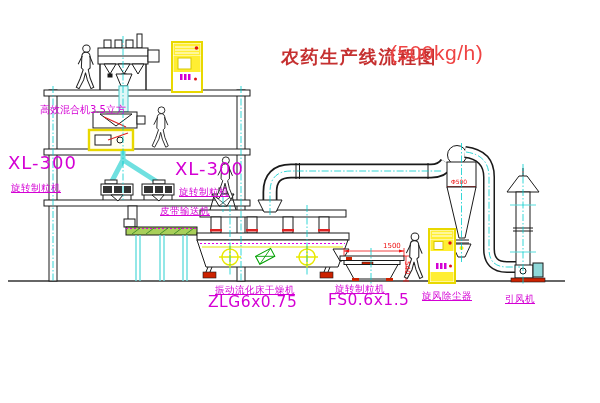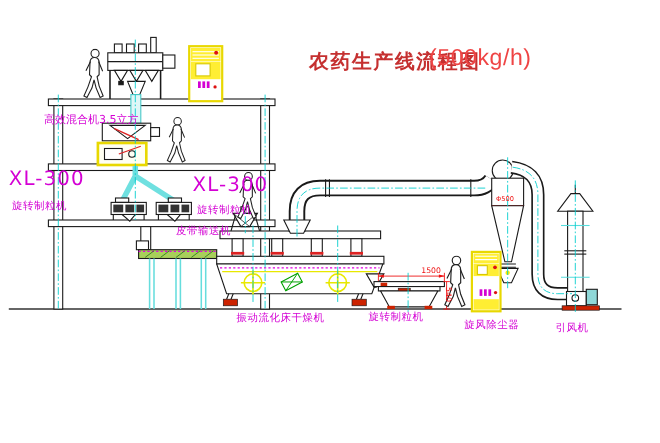--- a/index.html
+++ b/index.html
@@ -1,21 +1,21 @@
 <!DOCTYPE html>
 <html><head>
 <meta charset="utf-8">
 <style>
   html,body{margin:0;padding:0;}
   #canvas{position:relative;width:600px;height:403px;background:#ffffff;overflow:hidden;
           font-family:"DejaVu Sans",sans-serif;}
   #canvas svg{position:absolute;left:0;top:0;}
   .lbl{position:absolute;white-space:nowrap;line-height:1;}
   .magenta{color:#d400d4;}
-  .sm{font-size:9.5px;letter-spacing:0.5px;}
+  .sm{font-size:9.5px;letter-spacing:0.5px;text-decoration:underline;}
   .xs{font-size:10px;}
   .model-big{font-size:18px;letter-spacing:1px;}
   .model-md{font-size:15.5px;letter-spacing:0.5px;}
   .title-main{font-size:18px;font-weight:bold;letter-spacing:1.5px;color:#c53030;}
   .title-cap{font-size:21px;font-family:Liberation Sans, sans-serif;color:#ef4444;letter-spacing:0.5px;}
   .dim{font-size:7px;color:#ee1111;}
   .dim-v{transform:rotate(90deg);transform-origin:left top;}
   .cyc-dim{font-size:6px;color:#ee1111;}
 </style>
 </head>
@@ -277,22 +277,24 @@
 
 <div class="lbl magenta model-big" style="left:8px;top:154px;">XL-300</div>
 <div class="lbl magenta sm" style="left:11px;top:183px;">旋转制粒机</div>
 
 <div class="lbl magenta model-big" style="left:175px;top:160px;">XL-300</div>
 <div class="lbl magenta sm" style="left:179px;top:187px;">旋转制粒机</div>
 
 <div class="lbl magenta sm" style="left:160px;top:206px;">皮带输送机</div>
 
 <div class="lbl magenta sm" style="left:215px;top:285px;">振动流化床干燥机</div>
+<div class="lbl magenta model-md" style="left:208px;top:295px;">ZLG6x0.75</div>
 
 <div class="lbl magenta sm" style="left:335px;top:284px;">旋转制粒机</div>
+<div class="lbl magenta model-md" style="left:328px;top:293px;">FS0.6x1.5</div>
 
 <div class="lbl magenta sm" style="left:422px;top:291px;">旋风除尘器</div>
 <div class="lbl magenta sm" style="left:505px;top:294px;">引风机</div>
 
 <div class="lbl dim" style="left:383px;top:243px;">1500</div>
 <div class="lbl dim dim-v" style="left:410px;top:261px;">540</div>
 <div class="lbl cyc-dim" style="left:451px;top:179px;">Φ500</div>
 
 </div>
 

